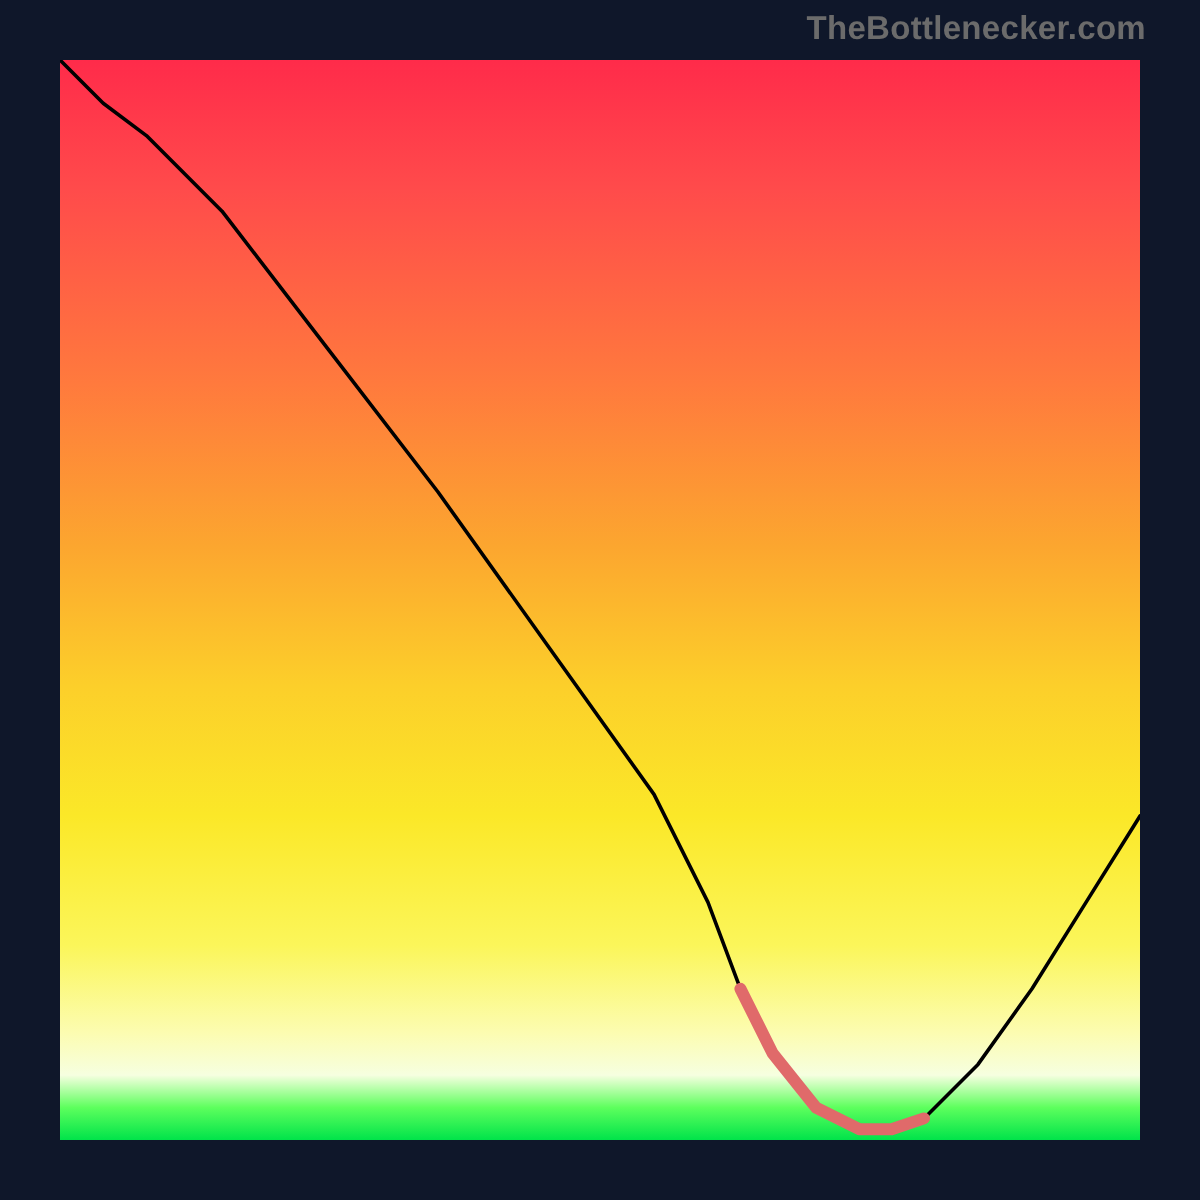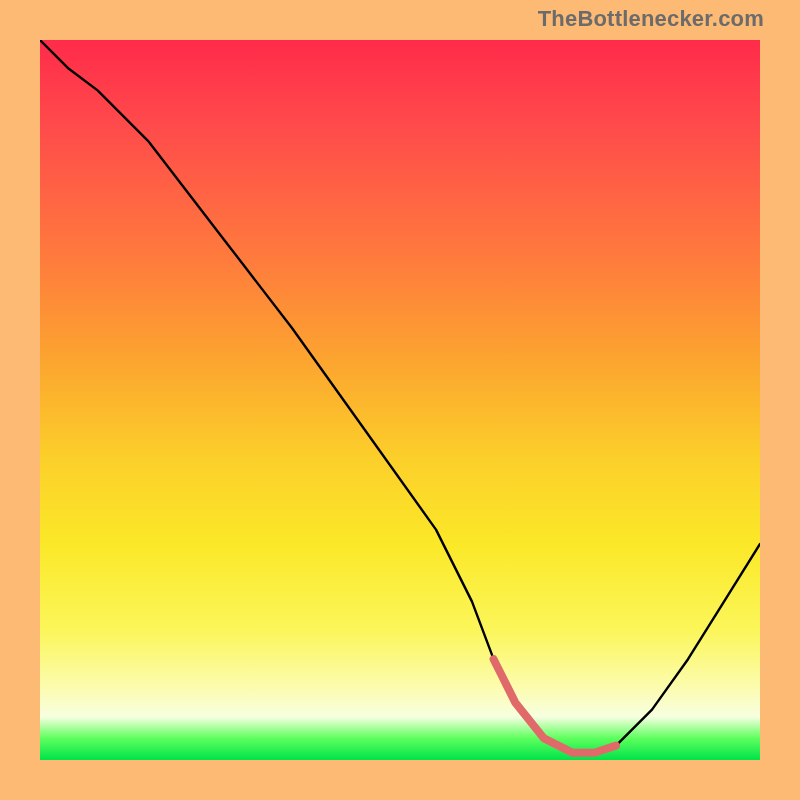--- a/index.html
+++ b/index.html
@@ -8,21 +8,21 @@
     width: 800px;
     height: 800px;
     background: #000;
     overflow: hidden;
     font-family: Arial, Helvetica, sans-serif;
   }
   .frame {
     position: relative;
     width: 800px;
     height: 800px;
-    background: #fdba74;
+    background: #0f172a;
   }
   .plot {
     position: absolute;
     left: 40px;
     top: 40px;
     width: 720px;
     height: 720px;
     
     background: linear-gradient(
       to bottom,

